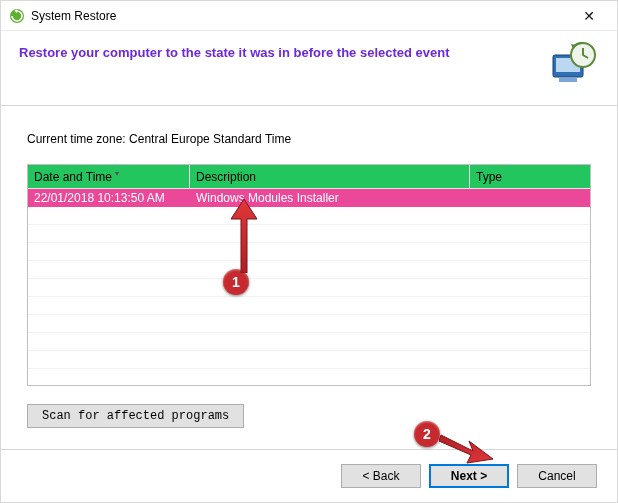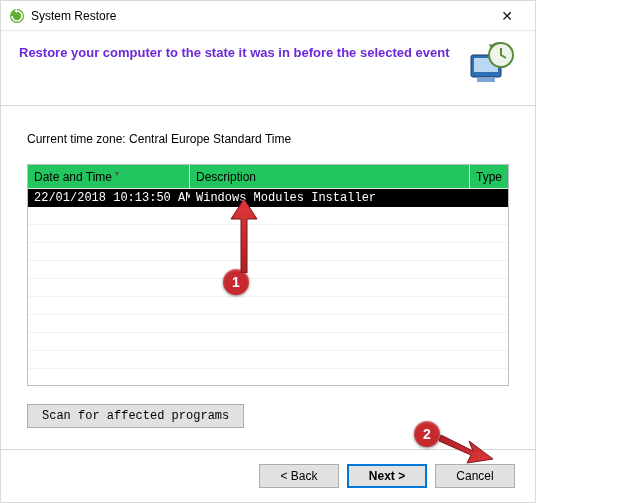--- a/index.html
+++ b/index.html
@@ -4,21 +4,21 @@
 <style>
 * { box-sizing: border-box; }
 body {
   margin: 0;
   font-family: "Segoe UI", Tahoma, sans-serif;
   font-size: 12px;
   background: #fff;
   color: #000;
 }
 .window {
-  width: 536px;
+  width: 618px;
   height: 503px;
   border: 1px solid #d9d9d9;
   background: #fff;
   position: relative;
   display: flex;
   flex-direction: column;
 }
 .titlebar {
   height: 30px;
   display: flex;
@@ -74,21 +74,21 @@
 .gh.last { border-right: none; }
 .sorticon { font-size: 8px; margin-left: 3px; color: #555; position:relative; top:-3px; }
 .c-date { width: 162px; }
 .c-desc { width: 280px; }
 .c-type { flex: 1; }
 .grow {
   display: flex;
   height: 18px;
   font-size: 12px;
 }
-.grow.selected { background: #000000; color: #fff; font-family: Liberation Mono, monospace; }
+.grow.selected { background: #ec4899; color: #fff; }
 .gc { padding: 1px 6px; overflow: hidden; white-space: nowrap; display:flex; align-items:center; }
 .grow.empty { border-bottom: 1px solid #f2f2f2; height: 18px; }
 .after-grid { display:flex; justify-content:flex-start; margin-top:18px; align-items:center;font-family:Liberation Mono, monospace; }
 .btn {
   background: #e1e1e1;
   border: 1px solid #adadad;
   padding: 4px 14px;
   font-family: inherit;
   font-size: 12px;
   cursor: pointer;

